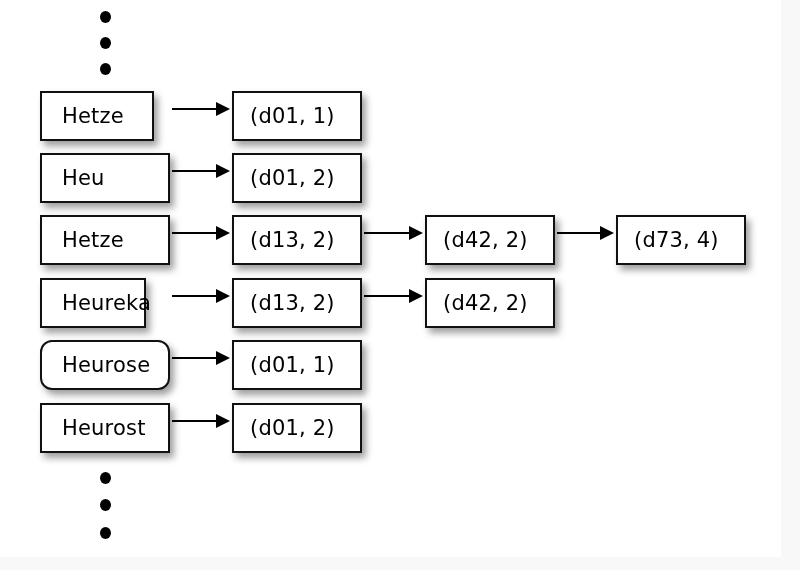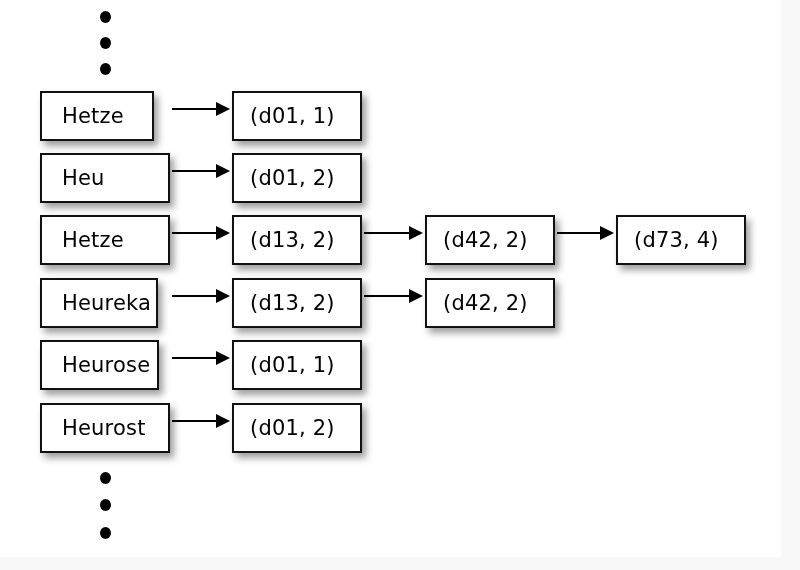--- a/index.html
+++ b/index.html
@@ -111,24 +111,24 @@
   <div id="term-column">
       <div class="node term" style="left: 40px; top: 91px; width: 114px; height: 50px; text-align: center;">
         <span>Hetze</span>
       </div>
       <div class="node term" style="left: 40px; top: 153px; width: 130px; height: 50px;">
         <span>Heu</span>
       </div>
       <div class="node term" style="left: 40px; top: 215px; width: 130px; height: 50px;">
         <span>Hetze</span>
       </div>
-      <div class="node term" style="left: 40px; top: 278px; width: 118px; height: 50px;">
+      <div class="node term" style="left: 40px; top: 278px; width: 106px; height: 50px;">
         <span>Heureka</span>
       </div>
-      <div class="node term" style="left: 40px; top: 340px; width: 119px; height: 50px;">
+      <div class="node term" style="left: 40px; top: 340px; width: 130px; height: 50px; border-radius: 12px;">
         <span>Heurose</span>
       </div>
       <div class="node term" style="left: 40px; top: 403px; width: 130px; height: 50px;">
         <span>Heurost</span>
       </div>
     </div>
 
   <div id="posting-column-1">
       <div class="node post" style="left: 232px; top: 91px; width: 130px; height: 50px;">
         <span>(d01, 1)</span>

